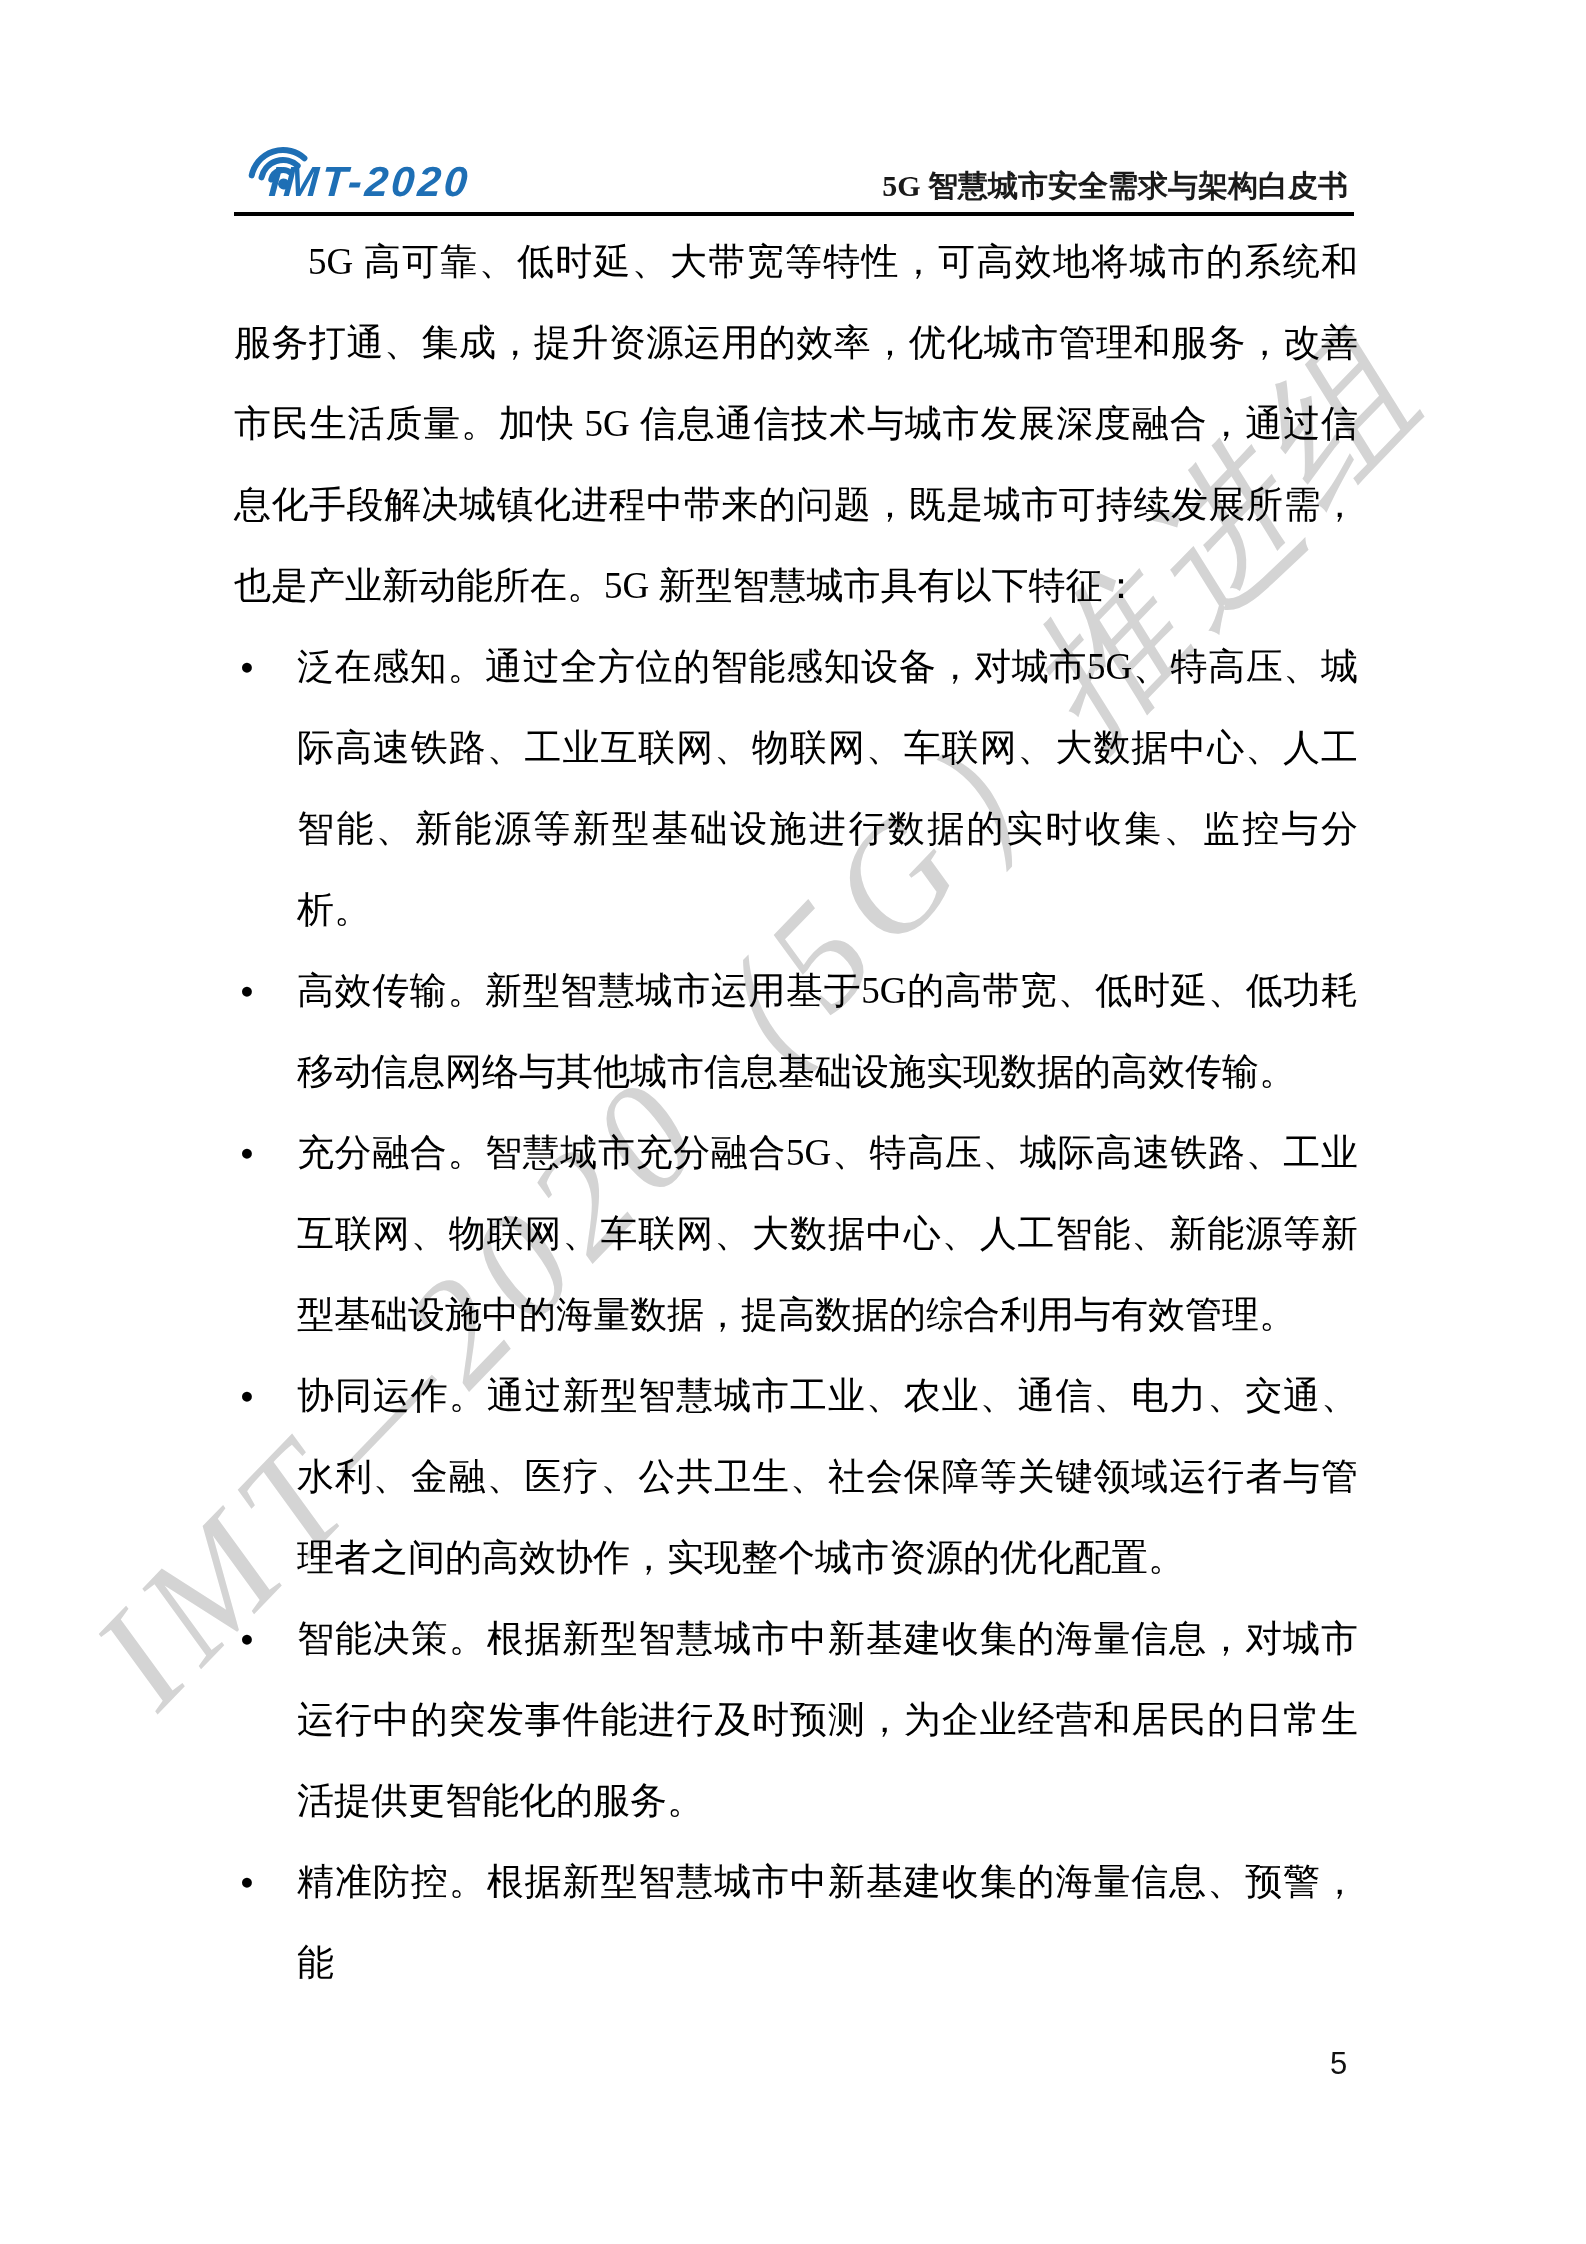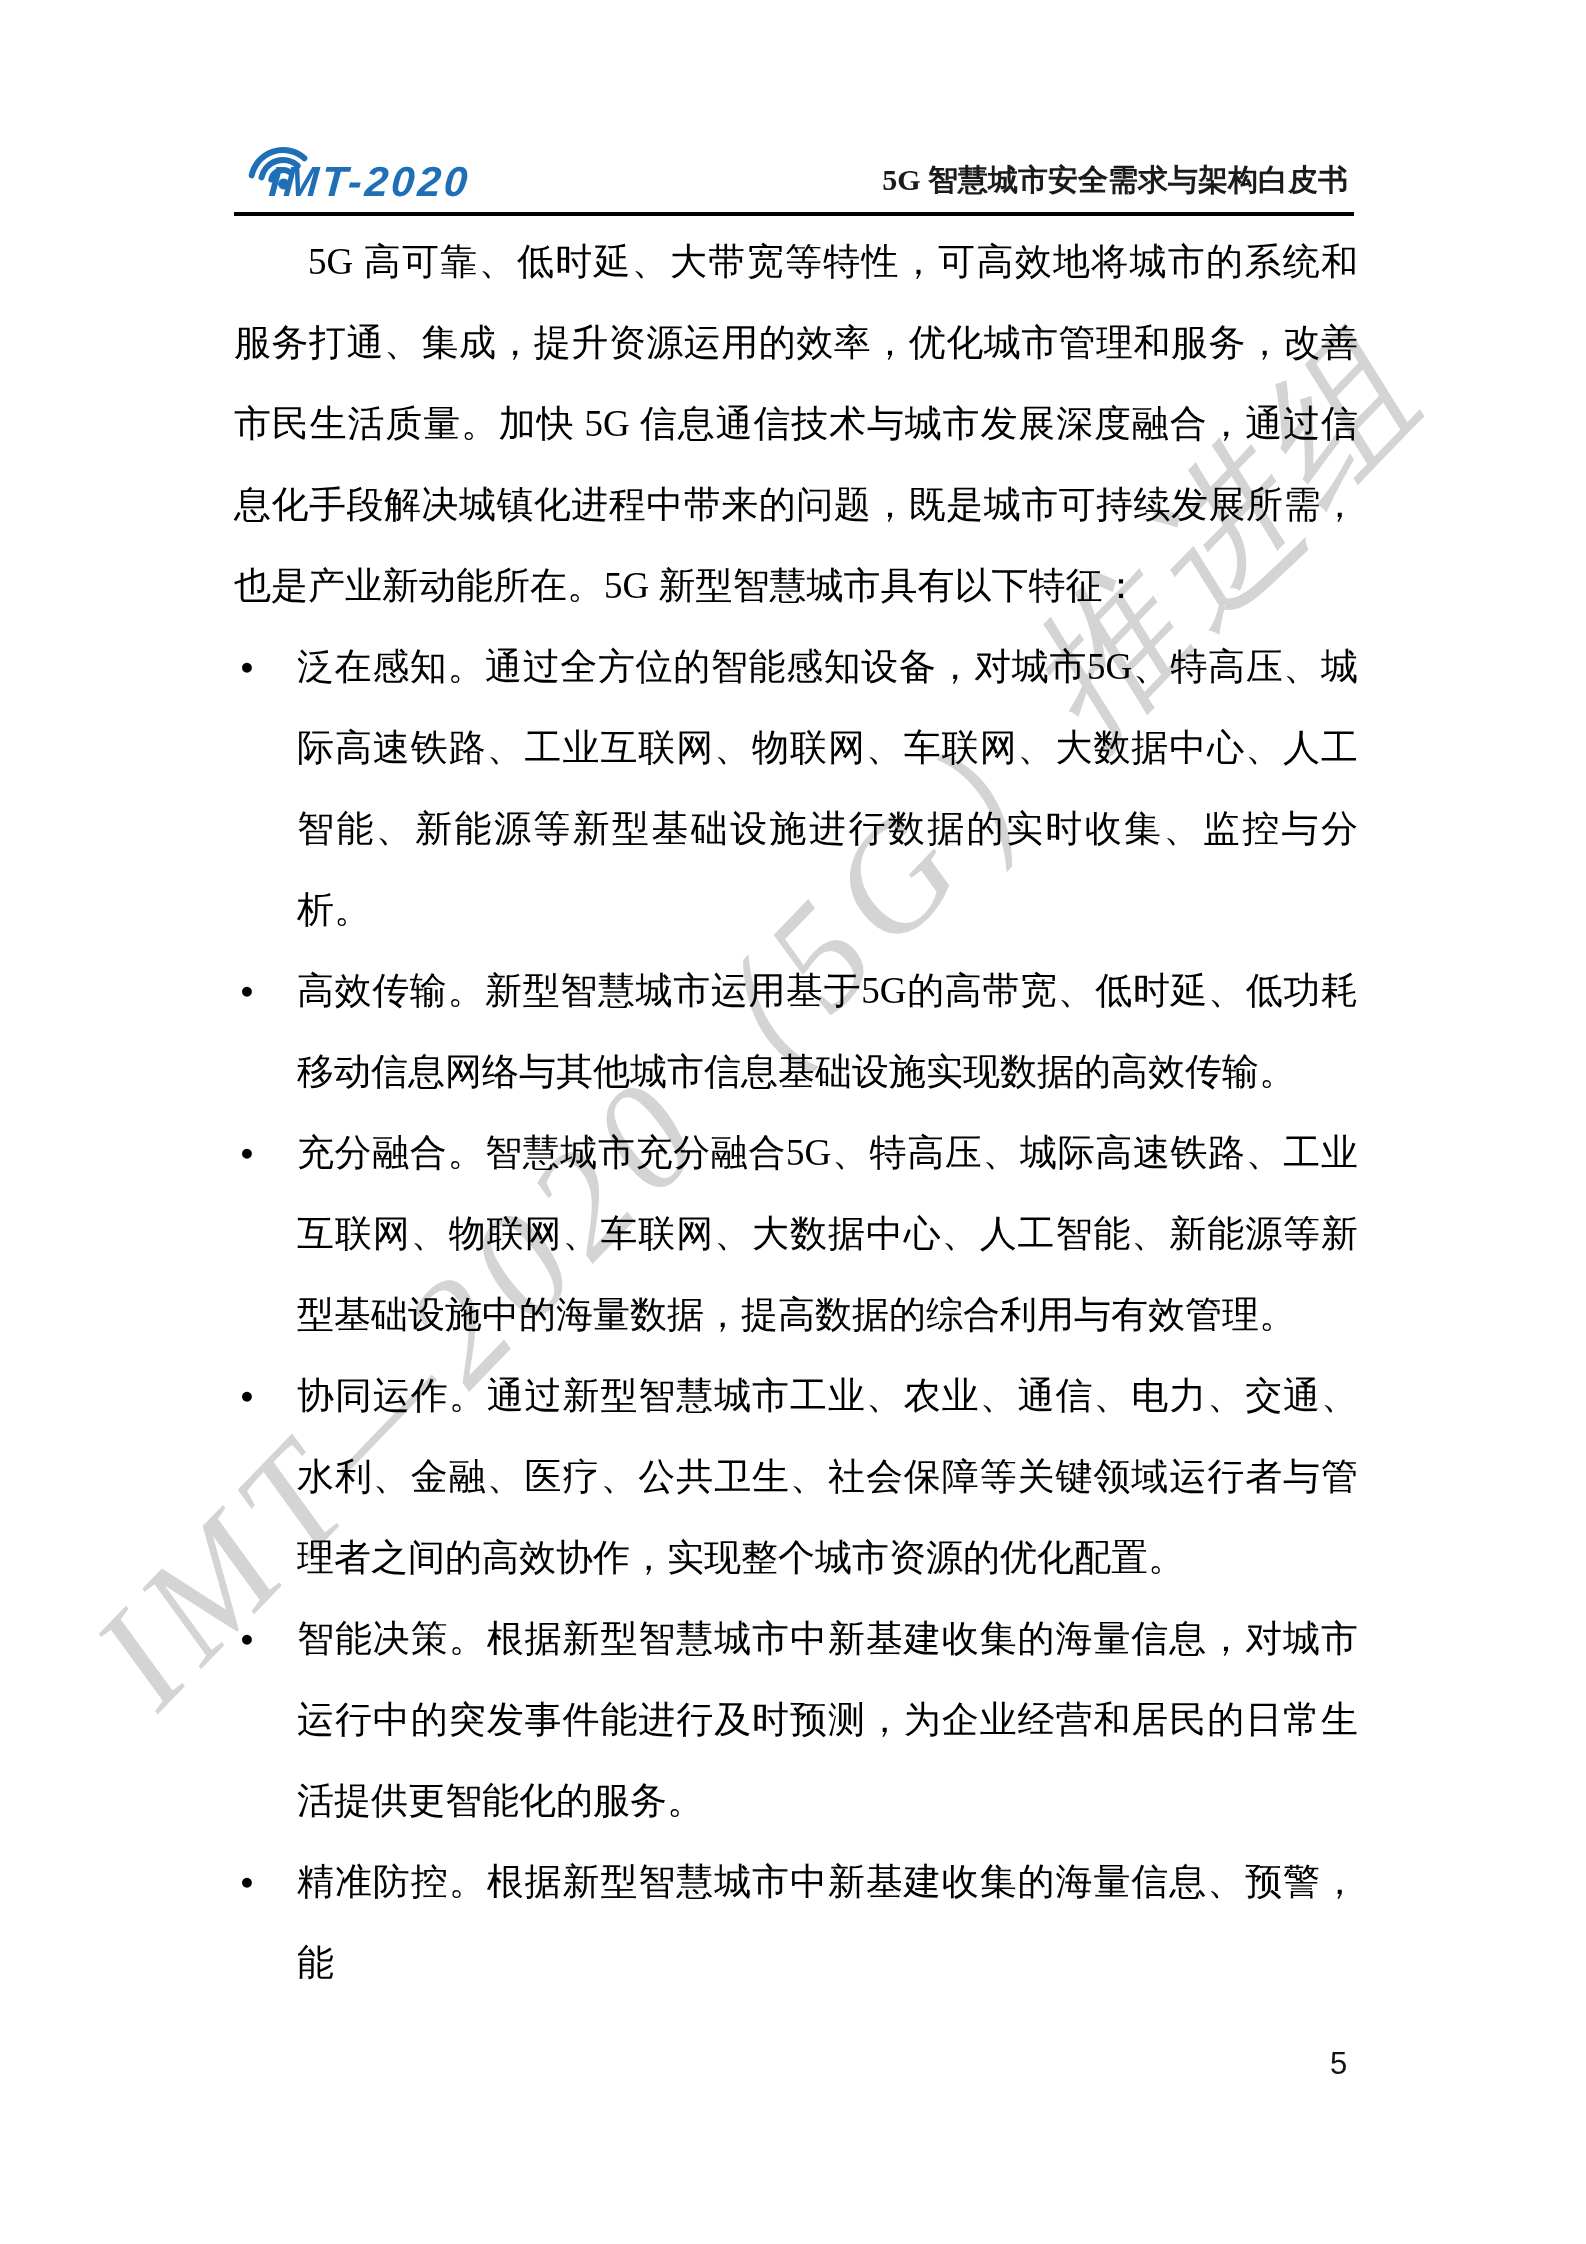--- a/index.html
+++ b/index.html
@@ -35,21 +35,21 @@
   .logo-text{
     position:absolute;left:26px;top:32px;
     font-family:"Liberation Sans","DejaVu Sans",sans-serif;
     font-weight:700;font-style:italic;
     font-size:42px;letter-spacing:3px;
     color:#1e6fb5;
     transform:skewX(-4deg);
     white-space:nowrap;
   }
   .header-title{
-    position:absolute;left:234px;top:160px;width:1114px;
+    position:absolute;left:234px;top:166px;width:1114px;
     text-align:right;
     font-size:30px;font-weight:700;
     color:#1a1a1a;
     z-index:2;white-space:nowrap;
   }
   .header-rule{
     position:absolute;left:234px;top:212px;
     width:1120px;height:4px;background:#000;
     z-index:2;
   }

